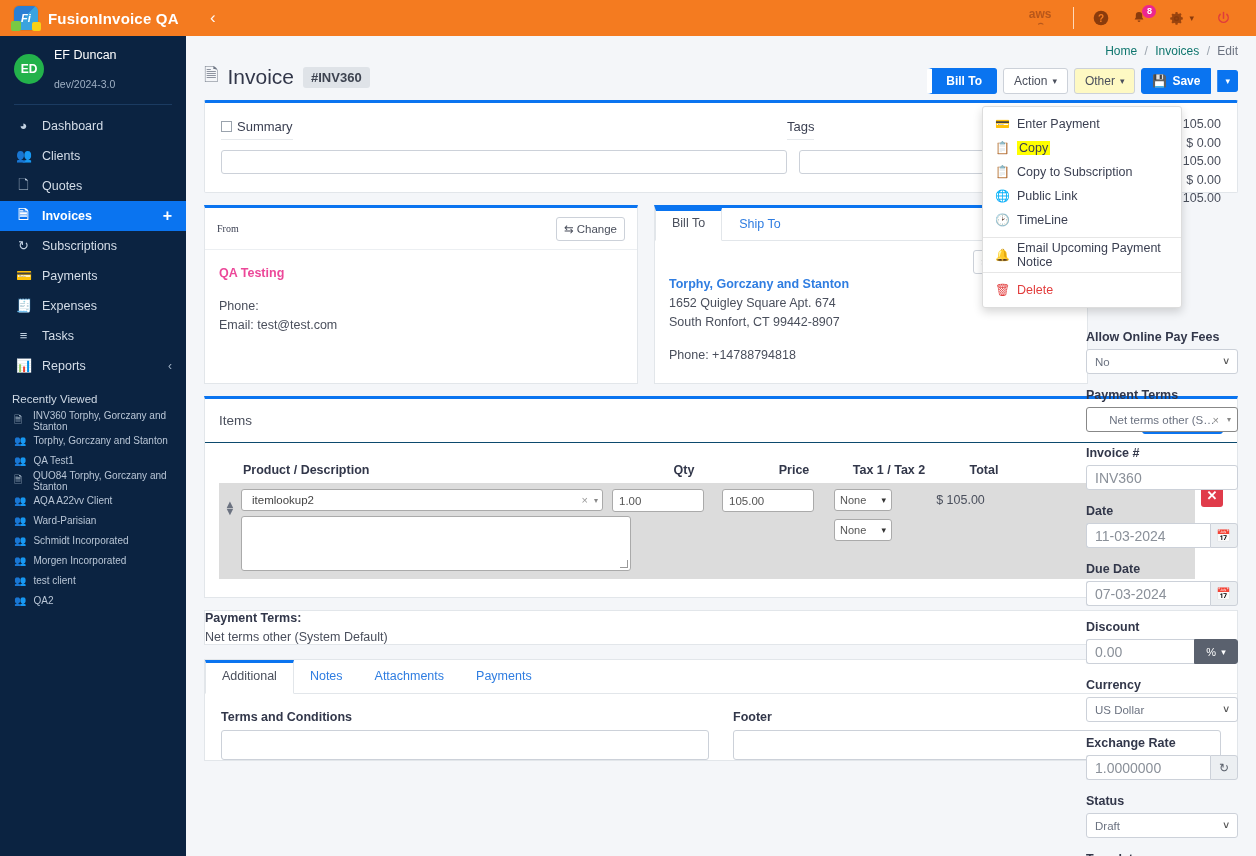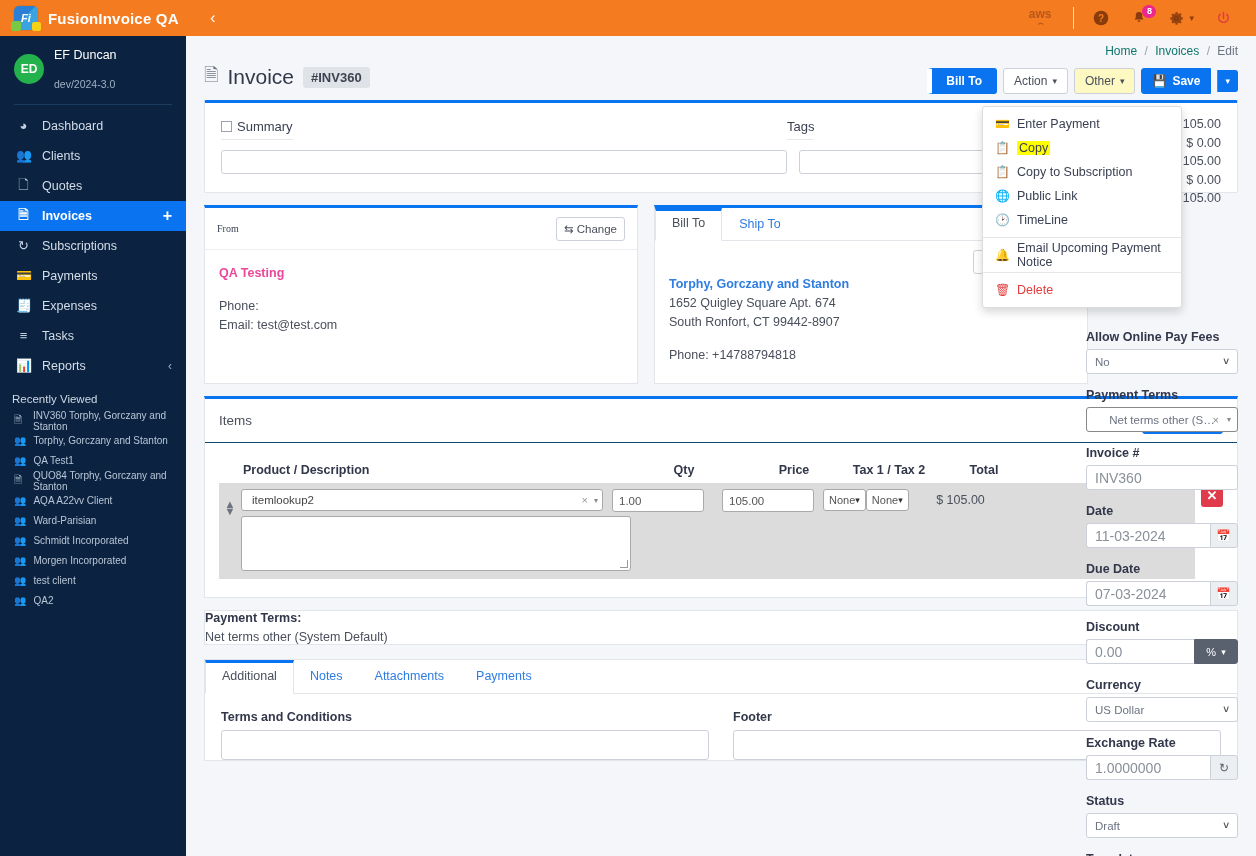--- a/index.html
+++ b/index.html
@@ -150,21 +150,21 @@
   .drag { width:22px; color:#6b7280; font-size:11px; text-align:center; padding-top:12px; line-height:7px;}
   .sel2 { width:362px; }
   .sel2-box{ display:flex; align-items:center; border:1px solid #aaa; background:#fff; border-radius:3px; height:22px; padding:0 4px 0 10px; font-size:11.5px; color:#444;}
   .sel2-x{ margin-left:auto; color:#999; font-size:11px; padding-right:6px;}
   .sel2-car{ color:#888; font-size:8px;}
   .desc-ta{ width:390px; height:55px; border:1px solid #aaa; background:#fff; border-radius:3px; margin-top:5px; position:relative;}
   .desc-ta::after{ content:""; position:absolute; right:2px; bottom:2px; width:7px; height:7px; border-right:1px solid #999; border-bottom:1px solid #999; transform:skewX(0deg);}
   .cell-in { width:92px; height:23px; border:1px solid #aaa; background:#fff; border-radius:3px; font-size:11.5px; color:#555; padding:0 6px; line-height:22px;}
   .c-qty{ width:110px; display:flex; justify-content:center;}
   .c-price{ width:110px; display:flex; justify-content:center;}
-  .c-tax{ width:80px; display:flex; flex-direction:row; gap:0; align-items:center;}
+  .c-tax{ width:80px; display:flex; flex-direction:column; gap:8px; align-items:center;}
   .tax-sel{ width:58px; height:22px; border:1px solid #aaa; background:#fff; border-radius:3px; font-size:11px; color:#555; display:flex; align-items:center; padding:0 5px;}
   .tax-sel .car{ margin-left:auto; font-size:9px; color:#333;}
   .c-total{ width:115px; text-align:center; font-size:12.5px; color:#4a4f5c; padding-top:4px;}
   .btn-del{ width:22px; height:24px; background:#e03b4a; color:#fff; border-radius:3px; display:flex; align-items:center; justify-content:center; font-size:13px; font-weight:bold; margin-left:6px;}
 
   .pt-card{ margin:12px 18px 0 18px; background:#fff; border:1px solid #e2e6ea; font-size:12.5px; color:#4a4f5c;}
   .pt-card .b{ font-weight:bold; color:#32374a; margin-bottom:5px;}
 
   .bot-card{ margin:14px 18px 0 18px; background:#fff; border:1px solid #e2e6ea; }
   .bot-tabs{ display:flex; border-bottom:1px solid #e2e6ea; height:34px;}

